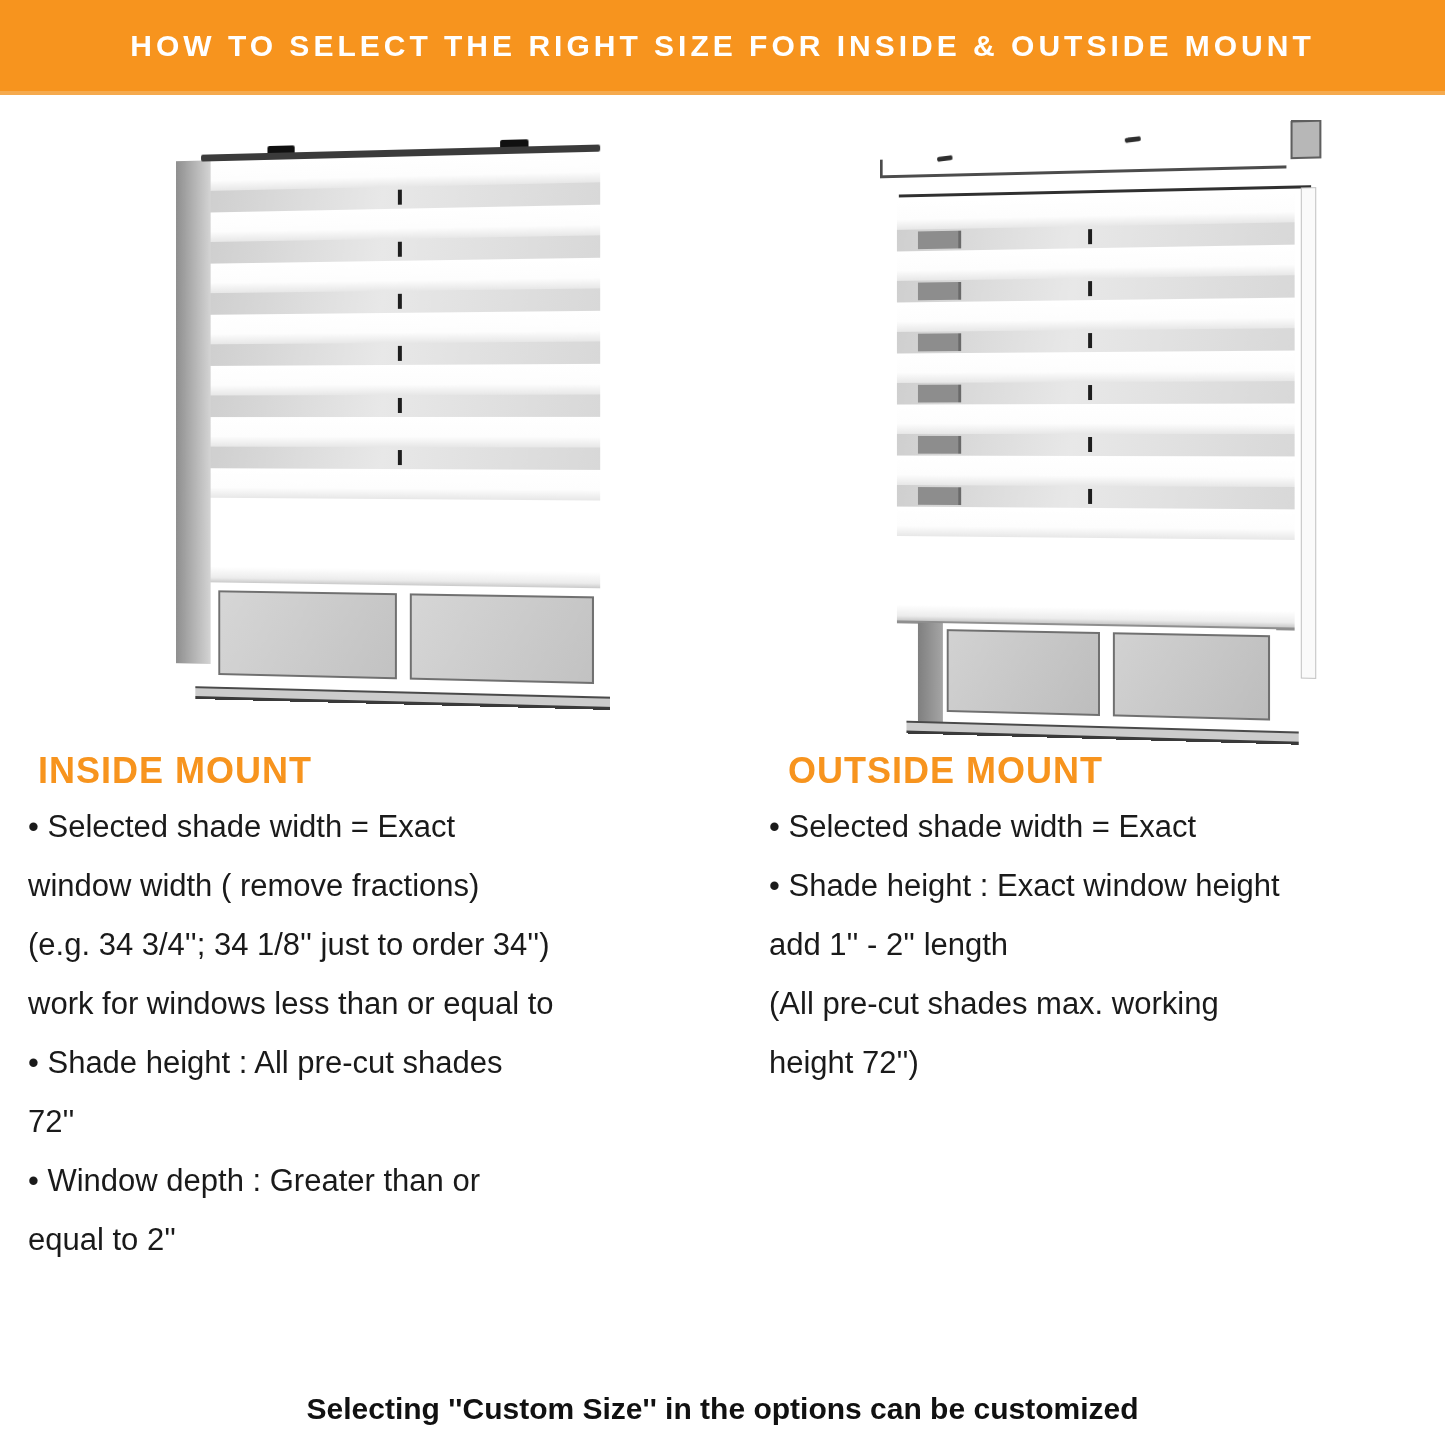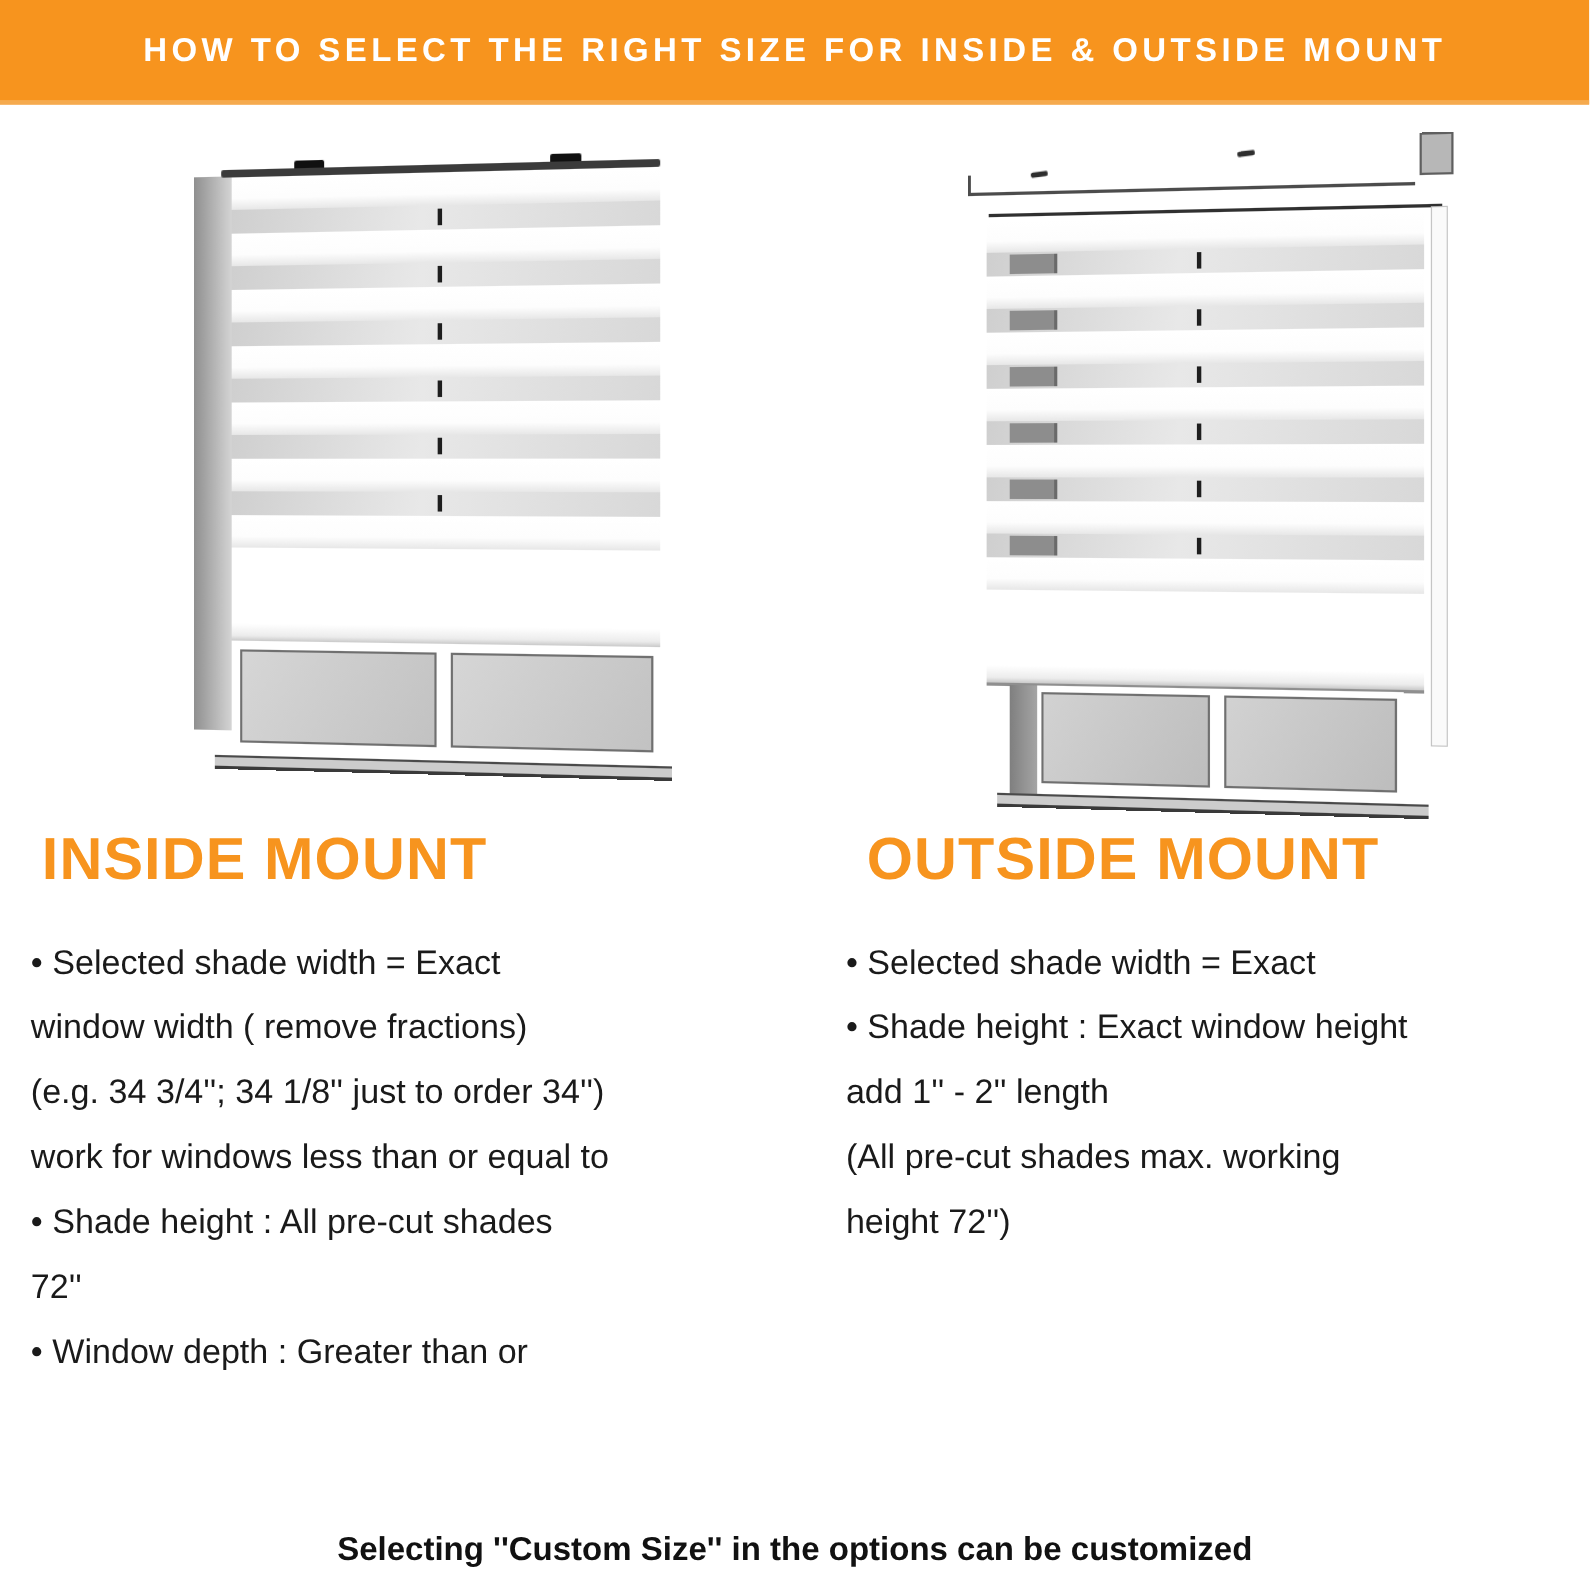--- a/index.html
+++ b/index.html
@@ -62,27 +62,27 @@
   .illus-right .lower{left:40px;top:500px;width:362px;height:100px;background:#ffffff;display:flex;}
   .illus-right .darkjamb{width:26px;background:linear-gradient(90deg,#7f7f7f,#a5a5a5);margin:0 4px 0 0;}
   .illus-right .pane{flex:1;background:linear-gradient(120deg,#d2d2d2,#bdbdbd);border:2px solid #707070;margin:6px 0 10px 0;}
   .illus-right .pane.p2{margin-right:6px;}
   .illus-right .mullion{width:13px;background:#ffffff;}
   .illus-right .sill{left:28px;width:396px;top:600px;height:8px;background:#cccccc;border-top:2px solid #4a4a4a;border-bottom:3px solid #3a3a3a;}
 
   
   .mount-heading{
     position:absolute;top:750px;margin:0;
-    font-size:54px;font-weight:bold;color:#F7941E;letter-spacing:1px;white-space:nowrap;
+    font-size:36px;font-weight:bold;color:#F7941E;letter-spacing:1px;white-space:nowrap;
   }
   .heading-inside{left:38px;}
   .heading-outside{left:788px;}
 
   
-  .bullets{position:absolute;top:845px;font-size:31px;line-height:59px;color:#1a1a1a;}
+  .bullets{position:absolute;top:797px;font-size:31px;line-height:59px;color:#1a1a1a;}
   .bullets-left{left:28px;width:695px;}
   .bullets-right{left:769px;width:670px;}
   .bullets .line{white-space:nowrap;}
 
   
   .footer-note{
     position:absolute;left:0;top:1392px;width:100%;
     text-align:center;font-size:30px;color:#111111;white-space:nowrap;font-weight:bold;
   }
 </style>
@@ -196,20 +196,21 @@
   <h2 class="mount-heading heading-outside">OUTSIDE MOUNT</h2>
 
   <div class="bullets bullets-left">
     <div class="line">• Selected shade width = Exact</div>
     <div class="line">window width ( remove fractions)</div>
     <div class="line">(e.g. 34 3/4''; 34 1/8'' just to order 34'')</div>
     <div class="line">work for windows less than or equal to</div>
     <div class="line">• Shade height : All pre-cut shades</div>
     <div class="line">72''</div>
     <div class="line">• Window depth : Greater than or</div>
+    <div class="line">equal to 2''</div>
   </div>
 
   <div class="bullets bullets-right">
     <div class="line">• Selected shade width = Exact</div>
     <div class="line">• Shade height : Exact window height</div>
     <div class="line">add 1'' - 2'' length</div>
     <div class="line">(All pre-cut shades max. working</div>
     <div class="line">height 72'')</div>
   </div>
 

